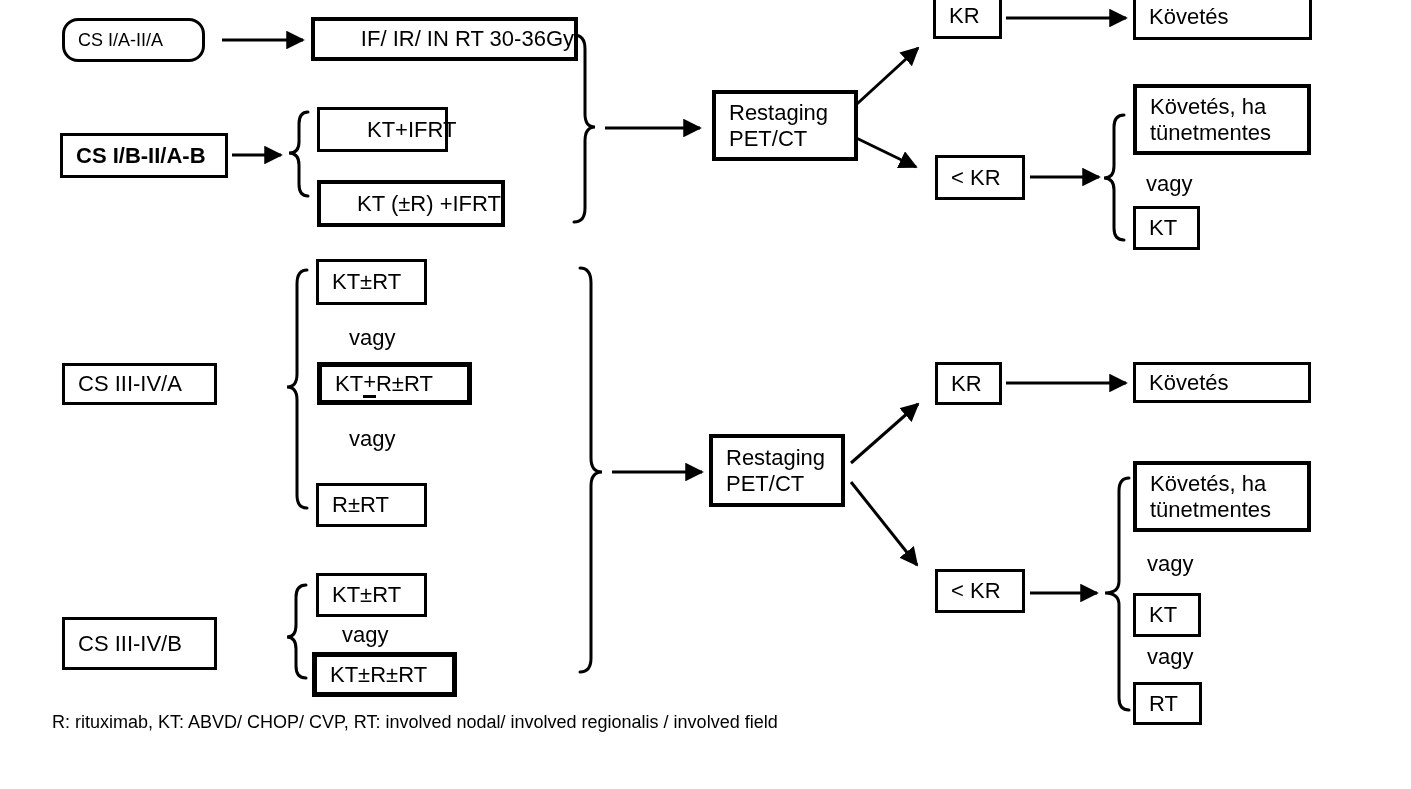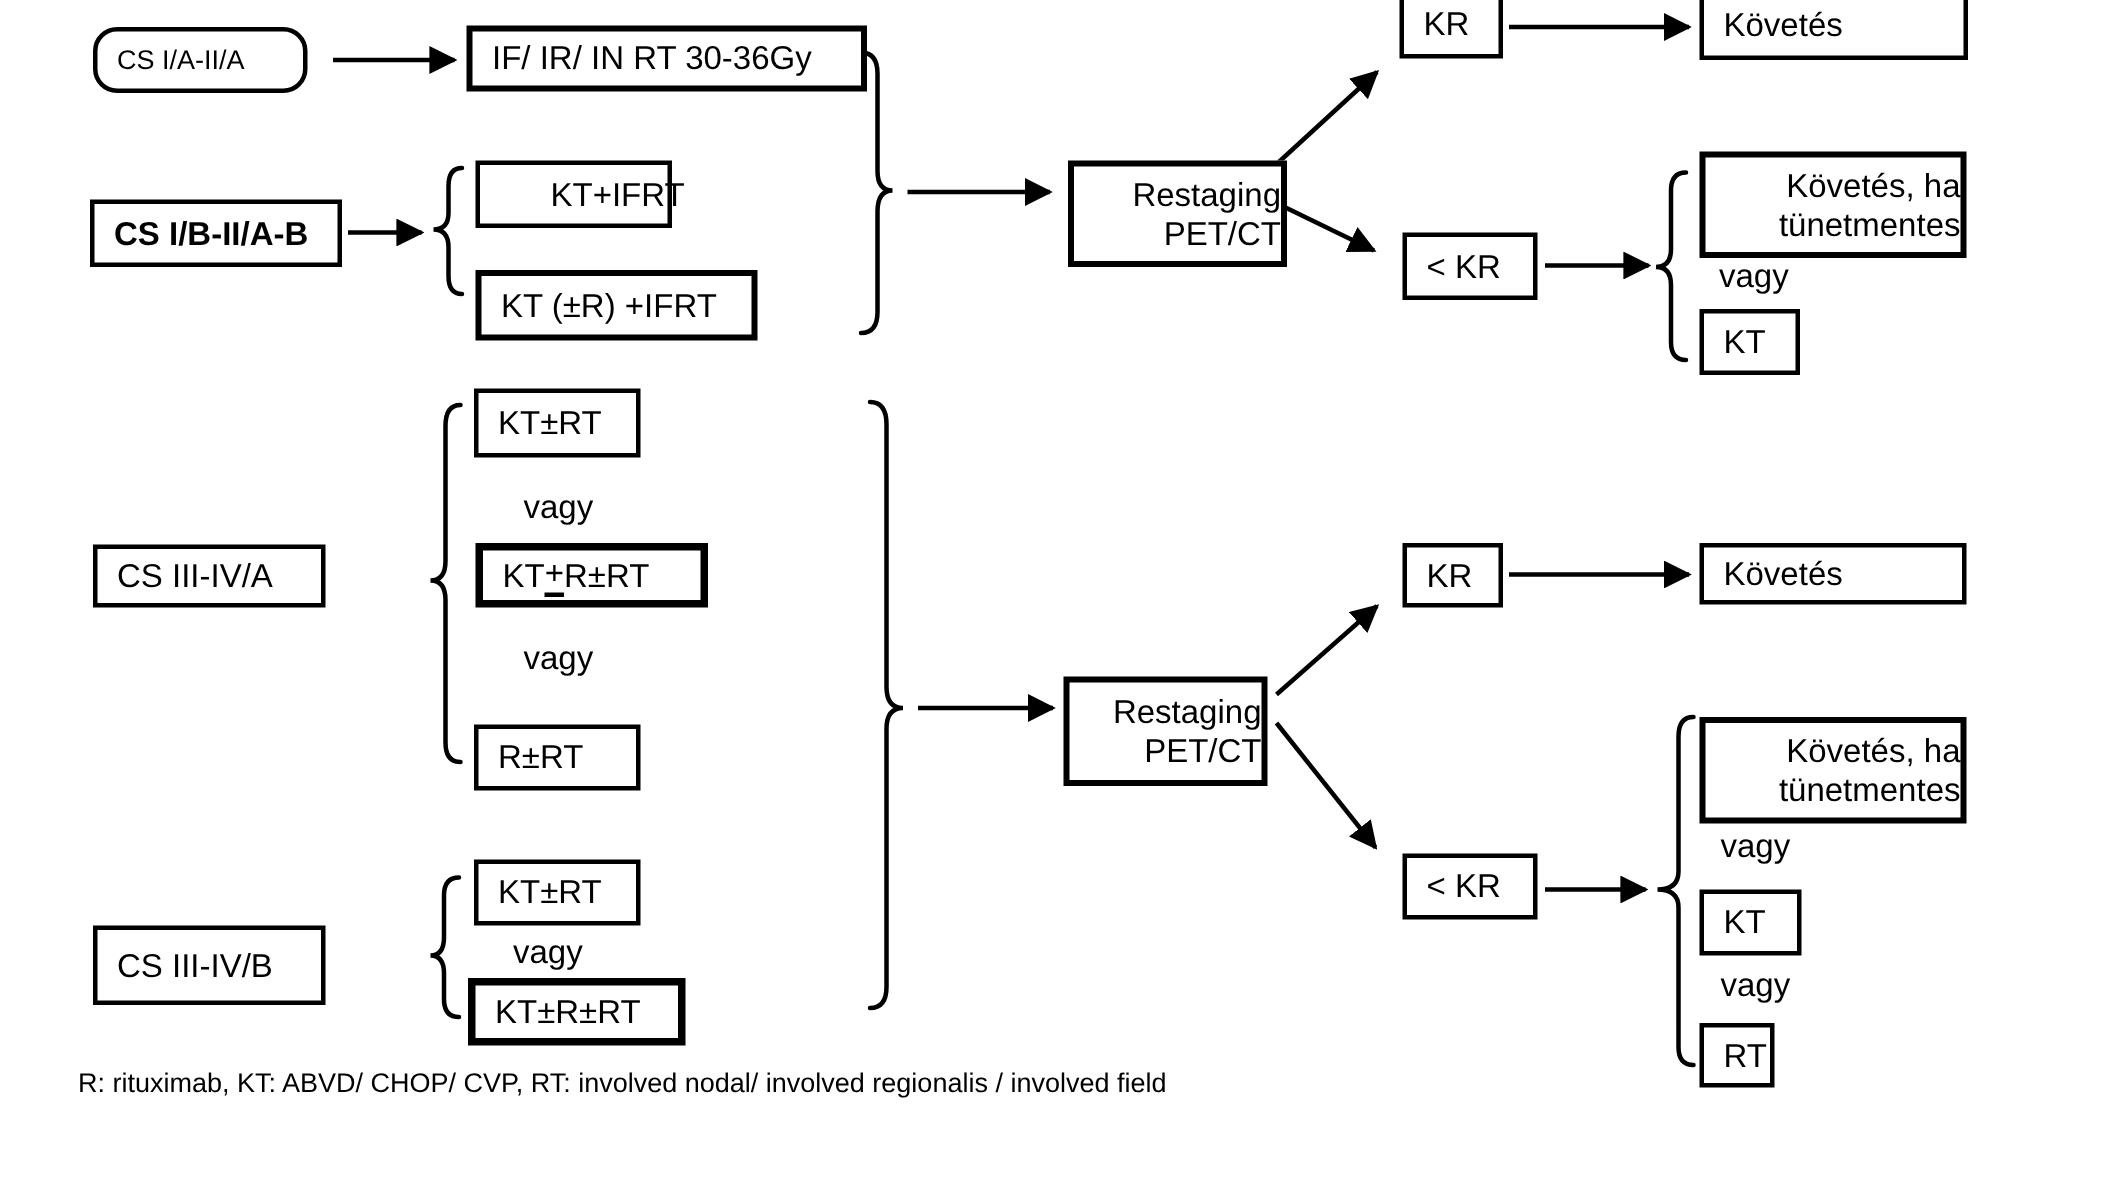--- a/index.html
+++ b/index.html
@@ -17,28 +17,27 @@
     box-sizing:border-box;
     border:3px solid #000000;
     background:#ffffff;
     display:flex;
     align-items:center;
     padding-left:13px;
     font-size:22px;
     white-space:nowrap;
     line-height:1.15;
   }
-  .box.b4{border-width:4px;}
+  .box.b4{border-width:4px;justify-content:flex-end;}
   .box.b5{border-width:5px;}
   .box.multiline{
     flex-direction:column;
-    align-items:flex-end;
+    align-items:flex-start;
     justify-content:center;
     line-height:26px;
-    margin-top:17px;
   }
   .box.fs18{font-size:18px;border-radius:16px;}
   .u{border-bottom:3px solid #000000;}
   .or-label{
     position:absolute;
     font-size:22px;
     white-space:nowrap;
   }
   .legend{
     position:absolute;
@@ -164,19 +163,19 @@
   </div>
   <div class="box b4 multiline" style="left:1133px;top:461px;width:178px;height:71px;">
     <span>Követés, ha</span>
     <span>tünetmentes</span>
   </div>
   <div class="or-label" style="left:1147px;top:551px;">vagy</div>
   <div class="box" style="left:1133px;top:593px;width:68px;height:44px;">
     <span>KT</span>
   </div>
   <div class="or-label" style="left:1147px;top:644px;">vagy</div>
-  <div class="box" style="left:1133px;top:682px;width:50px;height:43px;">
+  <div class="box" style="left:1133px;top:682px;width:69px;height:43px;">
     <span>RT</span>
   </div>
 
   <div class="legend">R: rituximab, KT: ABVD/ CHOP/ CVP, RT: involved nodal/ involved regionalis / involved field</div>
 
 </div>
 
 </body></html>

